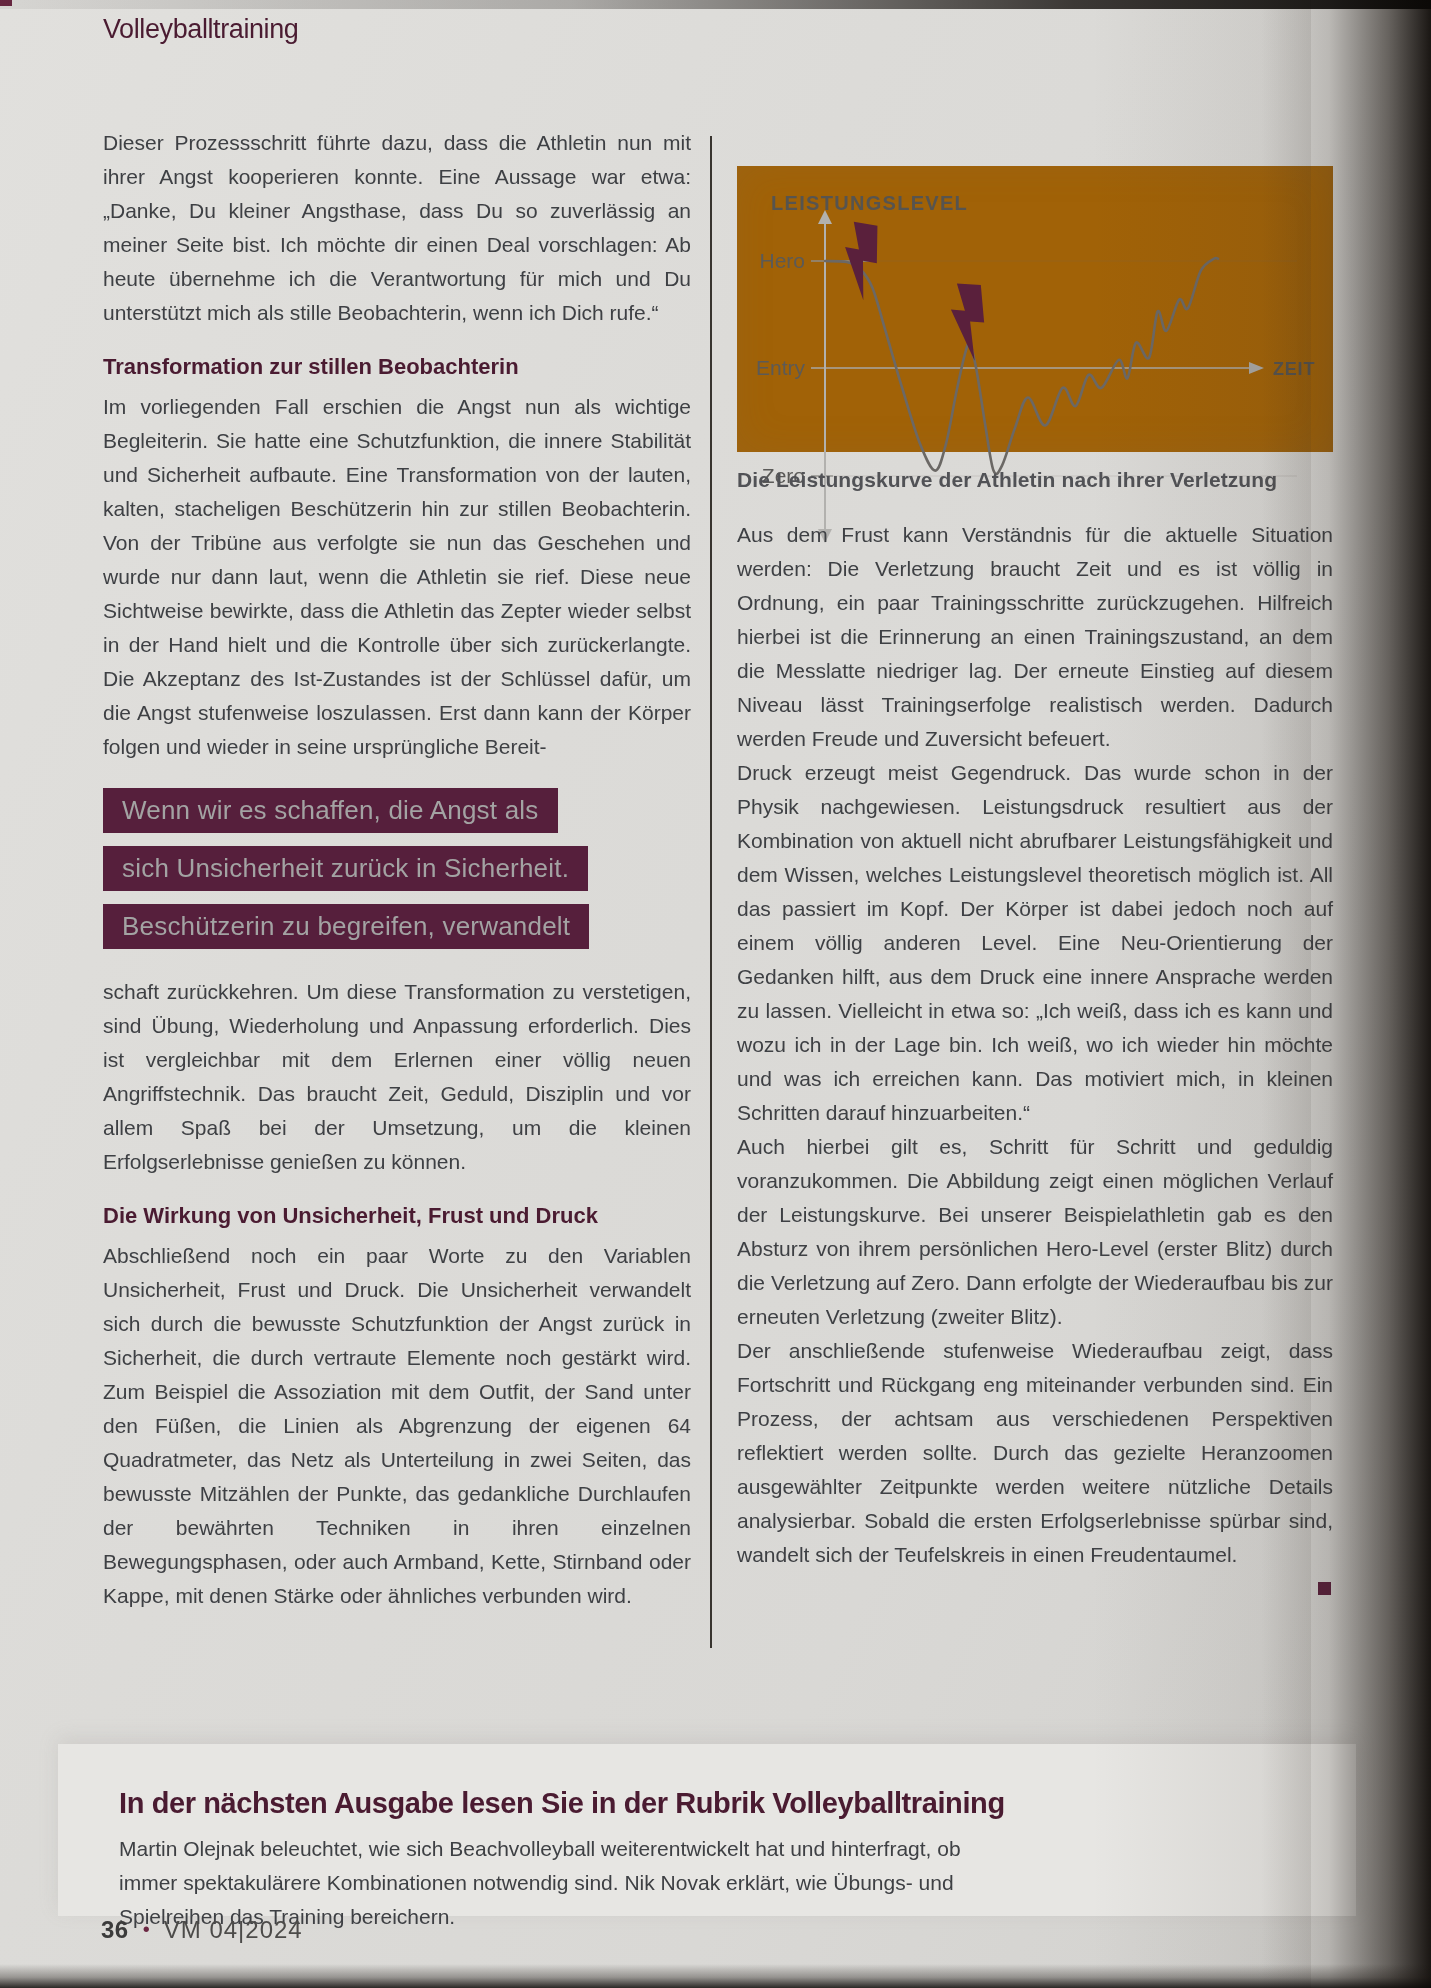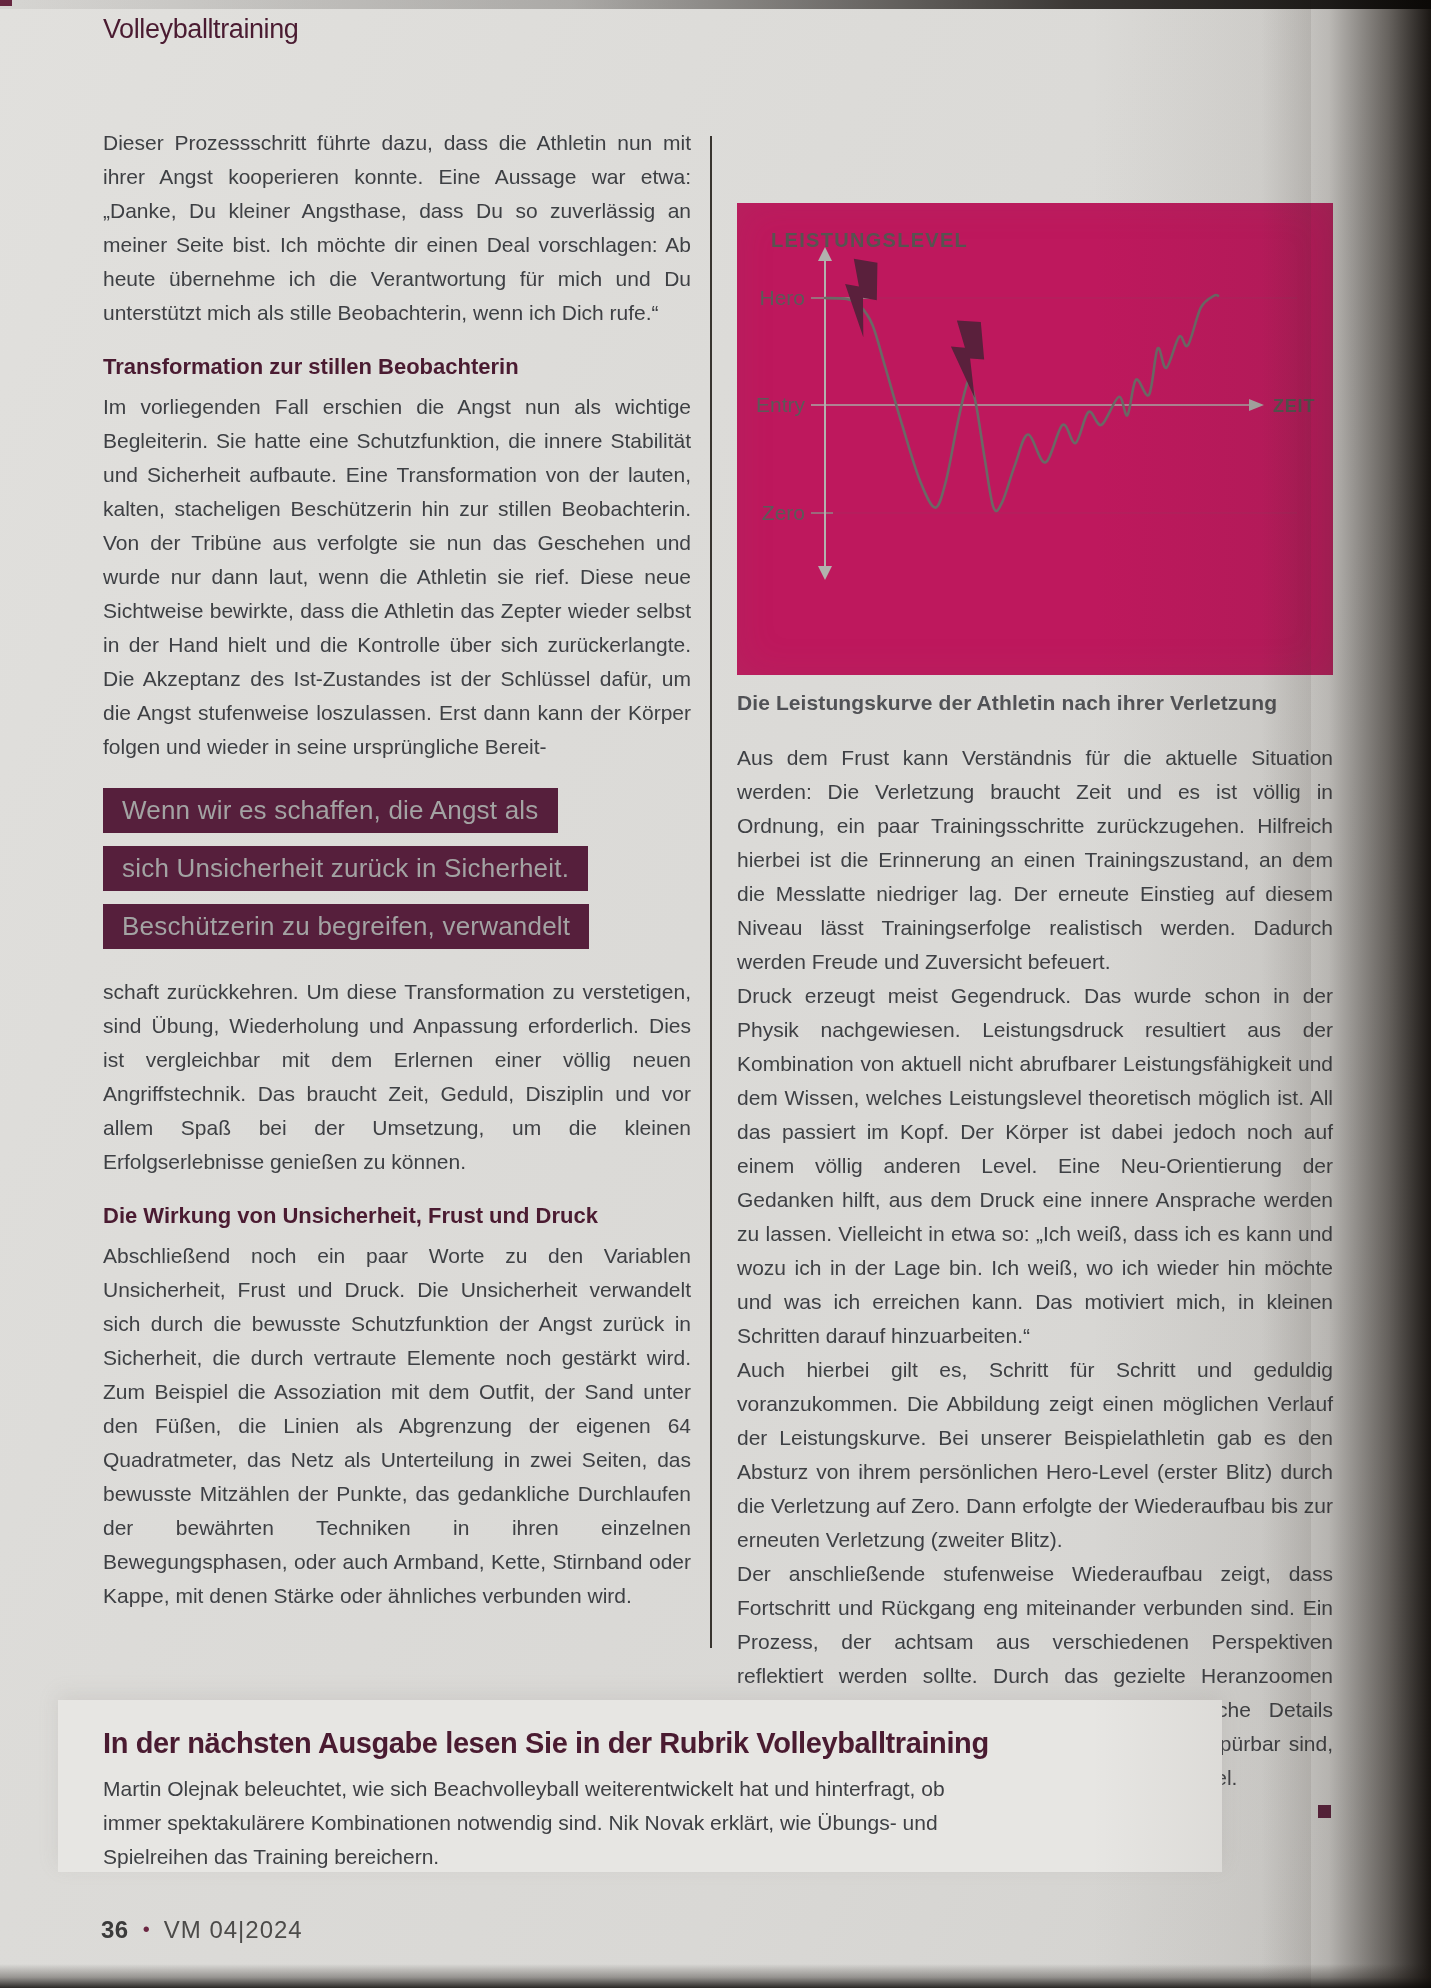--- a/index.html
+++ b/index.html
@@ -38,42 +38,42 @@
   }
 
   .pullquote{margin:24px 0 26px 0;}
   .pq-line{
     display:table;background:#561f3c;color:#a3a3a3;
     font-size:26px;line-height:31px;font-weight:normal;letter-spacing:0.2px;
     padding:7px 19px;margin-bottom:13px;white-space:nowrap;
   }
   .pq-line:last-child{margin-bottom:0;}
 
-  .chart-box{width:596px;height:472px;background:#be185d;box-shadow:inset 0 0 40px rgba(120,115,108,0.12);margin-top:37px;}
+  .chart-box{width:596px;height:286px;background:#a16207;box-shadow:inset 0 0 40px rgba(120,115,108,0.12);}
   .chart-box svg{display:block;}
   .c-title{font-size:20px;font-weight:bold;letter-spacing:1.3px;fill:#565450;font-family:"Liberation Sans",sans-serif;}
   .c-lvl{font-size:21px;fill:#5b5a58;font-family:"Liberation Sans",sans-serif;}
   .c-zeit{font-size:18px;font-weight:bold;letter-spacing:0.8px;fill:#565450;font-family:"Liberation Sans",sans-serif;}
   .c-grid-faint{stroke:rgba(110,108,104,0.18);stroke-width:1;}
   .c-grid{stroke:#8f8d89;stroke-width:1.4;}
   .c-axisline{stroke:#b2b1ae;stroke-width:2;}
   .c-arrow{fill:#b2b1ae;}
   .c-curve{fill:none;stroke:#6b6865;stroke-width:2.6;stroke-linecap:round;}
   .c-bolt{fill:#5a203c;}
 
   .caption{
     margin-top:16px;font-size:21px;font-weight:bold;color:#515256;letter-spacing:0.1px;
   }
   .rc-paras{margin-top:26px;}
   .endmark{width:13px;height:13px;background:#5a203c;margin:10px 2px 0 auto;}
 
   .banner{
-    position:absolute;left:58px;top:1700px;width:1164px;height:172px;
+    position:absolute;left:58px;top:1744px;width:1298px;height:172px;
     background:#e7e6e3;box-shadow:0 -6px 18px rgba(150,146,140,0.18);
-    padding:0;box-sizing:border-box;
+    padding:16px;box-sizing:border-box;
   }
   .banner h3{
     margin:26px 0 12px 45px;font-size:29px;line-height:34px;
     color:#4a1b31;font-weight:bold;letter-spacing:-0.4px;
   }
   .banner p{
     margin:0 0 0 45px;width:900px;font-size:21px;line-height:34px;color:#3e4044;
   }
 
   .footer{position:absolute;left:101px;top:1916px;font-size:24px;color:#3b3b3b;}

